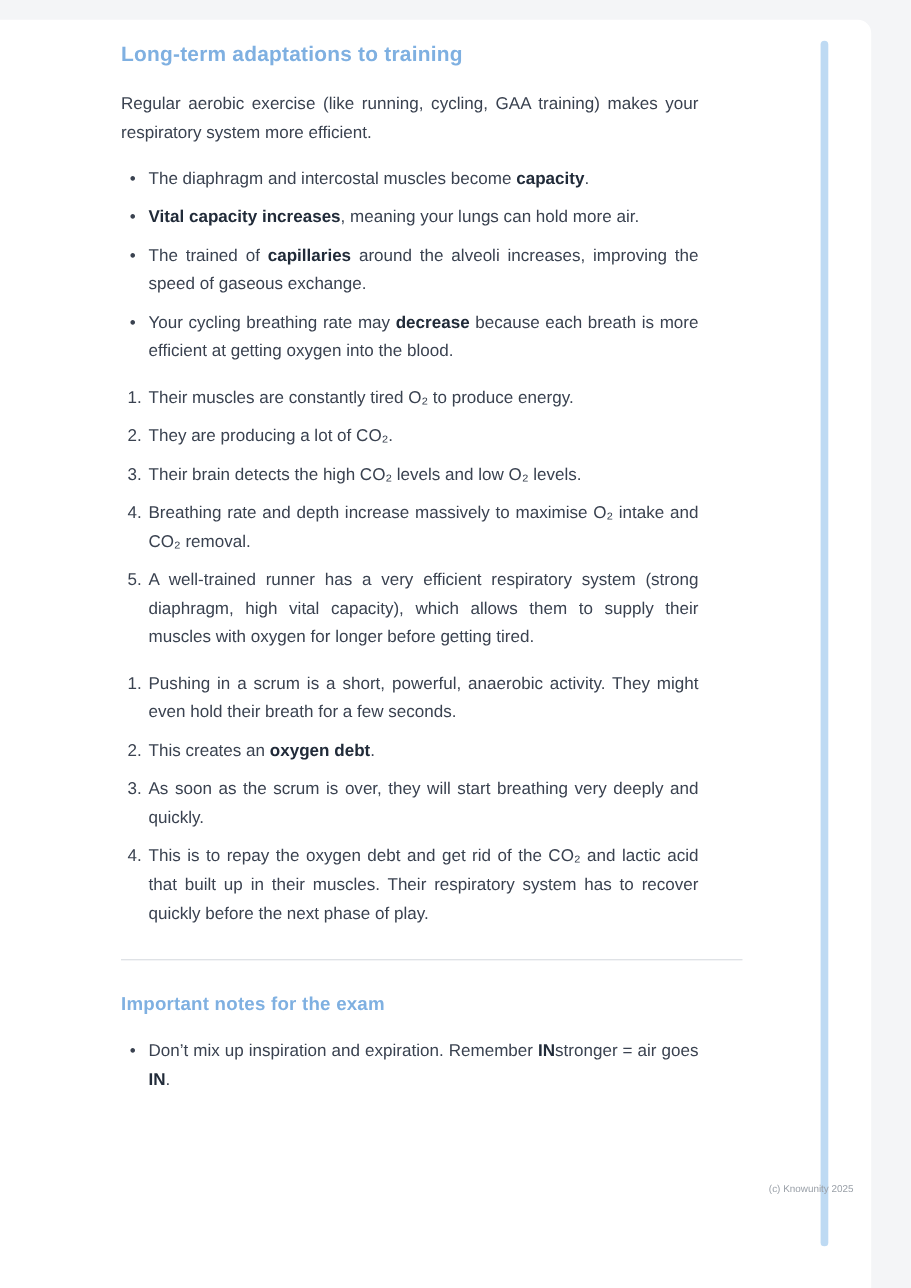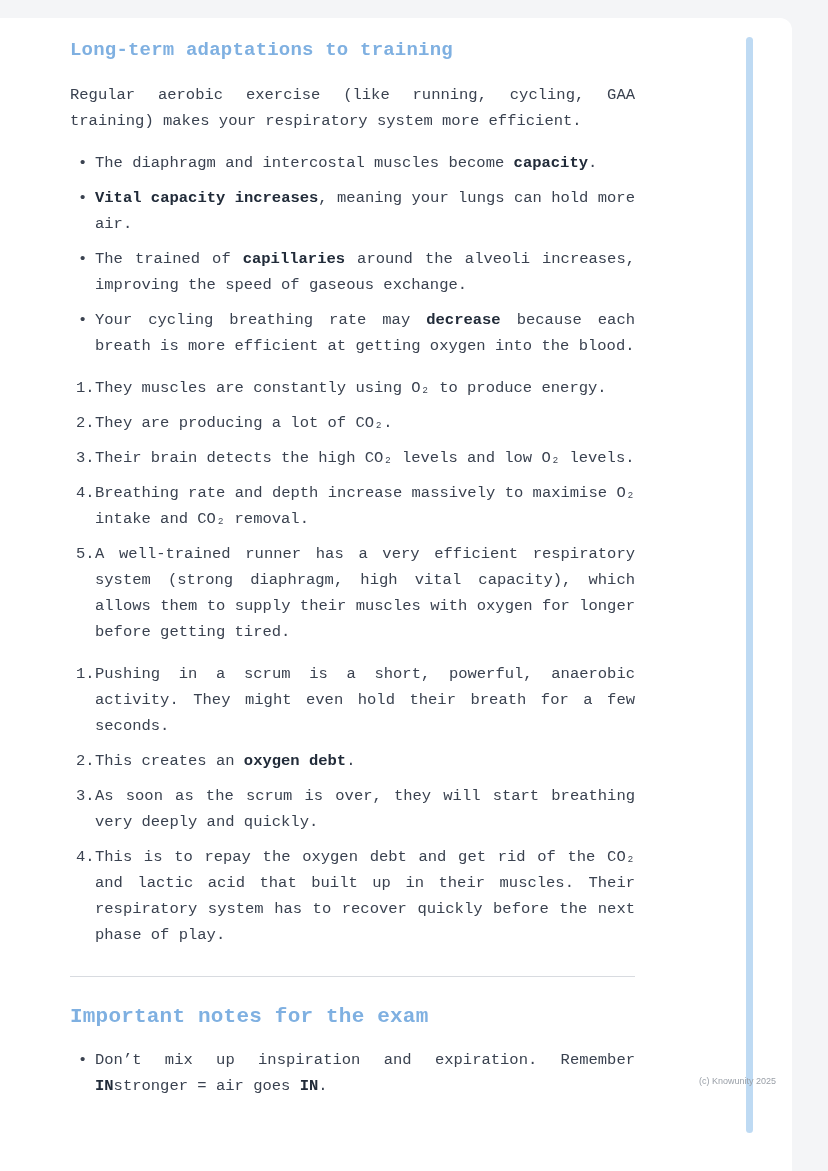--- a/index.html
+++ b/index.html
@@ -17,30 +17,29 @@
     overflow:hidden;
   }
   .page{
     position:absolute;
     left:0;top:18px;
     width:792px;height:1153px;
     background:#ffffff;
     border-top-right-radius:12px;
   }
   .content{
-    padding:20px 0 0 70px;
+    padding:20px 0 0 110px;
     width:635px;
     color:var(--text);
     font-size:15.5px;
     line-height:26px;
-    font-family:Liberation Mono, monospace;
   }
   .content h1{
     color:var(--heading);
-    font-size:21px;
+    font-size:17px;
     line-height:28px;
     font-weight:700;
     margin:26px 0 16px;
     letter-spacing:.2px;
   }
   .content h2{
     color:var(--heading);
     font-size:19px;
     line-height:24px;
     font-weight:700;
@@ -107,21 +106,21 @@
           <span class="li-text"><span>The trained of </span><strong>capillaries</strong><span> around the alveoli increases, improving the speed of gaseous exchange.</span></span>
         </div>
         <div class="li">
           <span class="marker dot">•</span>
           <span class="li-text"><span>Your cycling breathing rate may </span><strong>decrease</strong><span> because each breath is more efficient at getting oxygen into the blood.</span></span>
         </div>
       </div>
       <div class="list">
         <div class="li">
           <span class="marker">1.</span>
-          <span class="li-text"><span>They muscles are constantly using O₂ to produce energy.</span></span>
+          <span class="li-text"><span>Their muscles are constantly tired O₂ to produce energy.</span></span>
         </div>
         <div class="li">
           <span class="marker">2.</span>
           <span class="li-text"><span>They are producing a lot of CO₂.</span></span>
         </div>
         <div class="li">
           <span class="marker">3.</span>
           <span class="li-text"><span>Their brain detects the high CO₂ levels and low O₂ levels.</span></span>
         </div>
         <div class="li">

